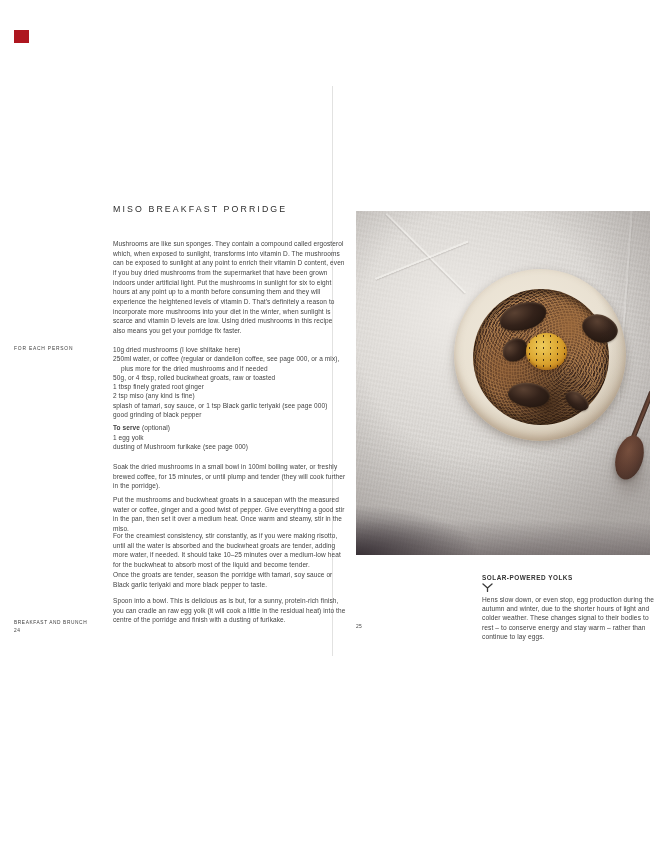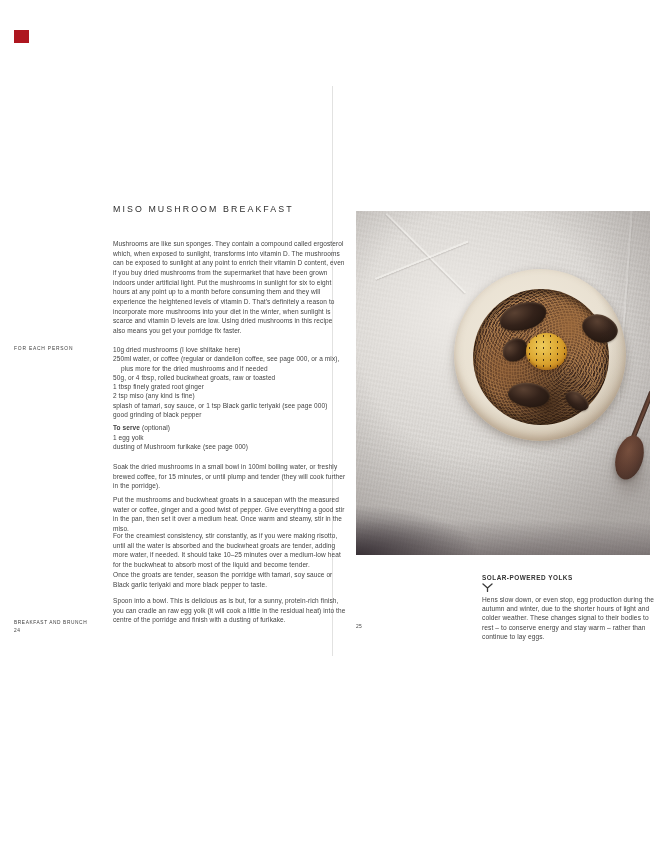--- a/index.html
+++ b/index.html
@@ -95,21 +95,21 @@
         font-weight:500;color:#3c3c3c;}
 </style>
 </head>
 <body>
 
 <div class="canvas">
 
   <div class="bookmark"></div>
   <div class="gutter"></div>
 
-  <h1 class="title">MISO MUSHROOM BREAKFAST</h1>
+  <h1 class="title">MISO BREAKFAST PORRIDGE</h1>
 
   <p class="intro">Mushrooms are like sun sponges. They contain a compound called ergosterol which, when exposed to sunlight, transforms into vitamin D. The mushrooms can be exposed to sunlight at any point to enrich their vitamin D content, even if you buy dried mushrooms from the supermarket that have been grown indoors under artificial light. Put the mushrooms in sunlight for six to eight hours at any point up to a month before consuming them and they will experience the heightened levels of vitamin D. That's definitely a reason to incorporate more mushrooms into your diet in the winter, when sunlight is scarce and vitamin D levels are low. Using dried mushrooms in this recipe also means you get your porridge fix faster.</p>
 
   <div class="side-label">FOR EACH PERSON</div>
 
   <div class="ingredients">
     <div class="ing">10g dried mushrooms (I love shiitake here)</div>
     <div class="ing">250ml water, or coffee (regular or dandelion coffee, see page 000, or a mix), plus more for the dried mushrooms and if needed</div>
     <div class="ing">50g, or 4 tbsp, rolled buckwheat groats, raw or toasted</div>
     <div class="ing">1 tbsp finely grated root ginger</div>

